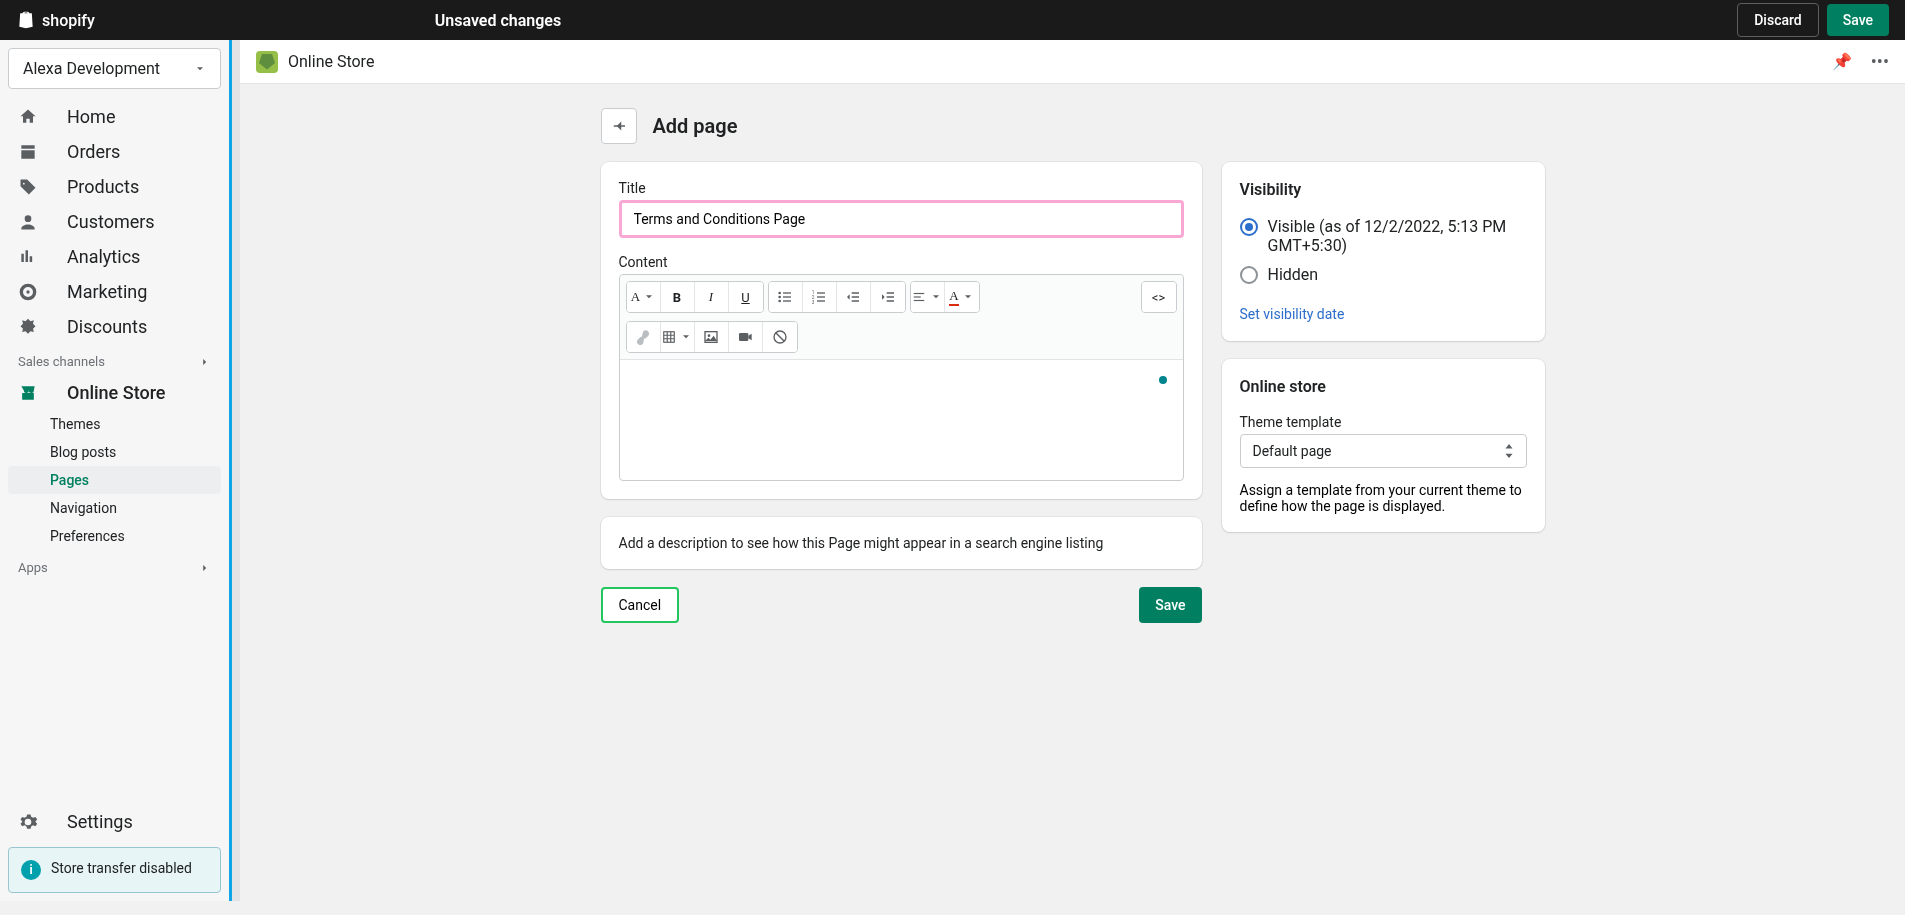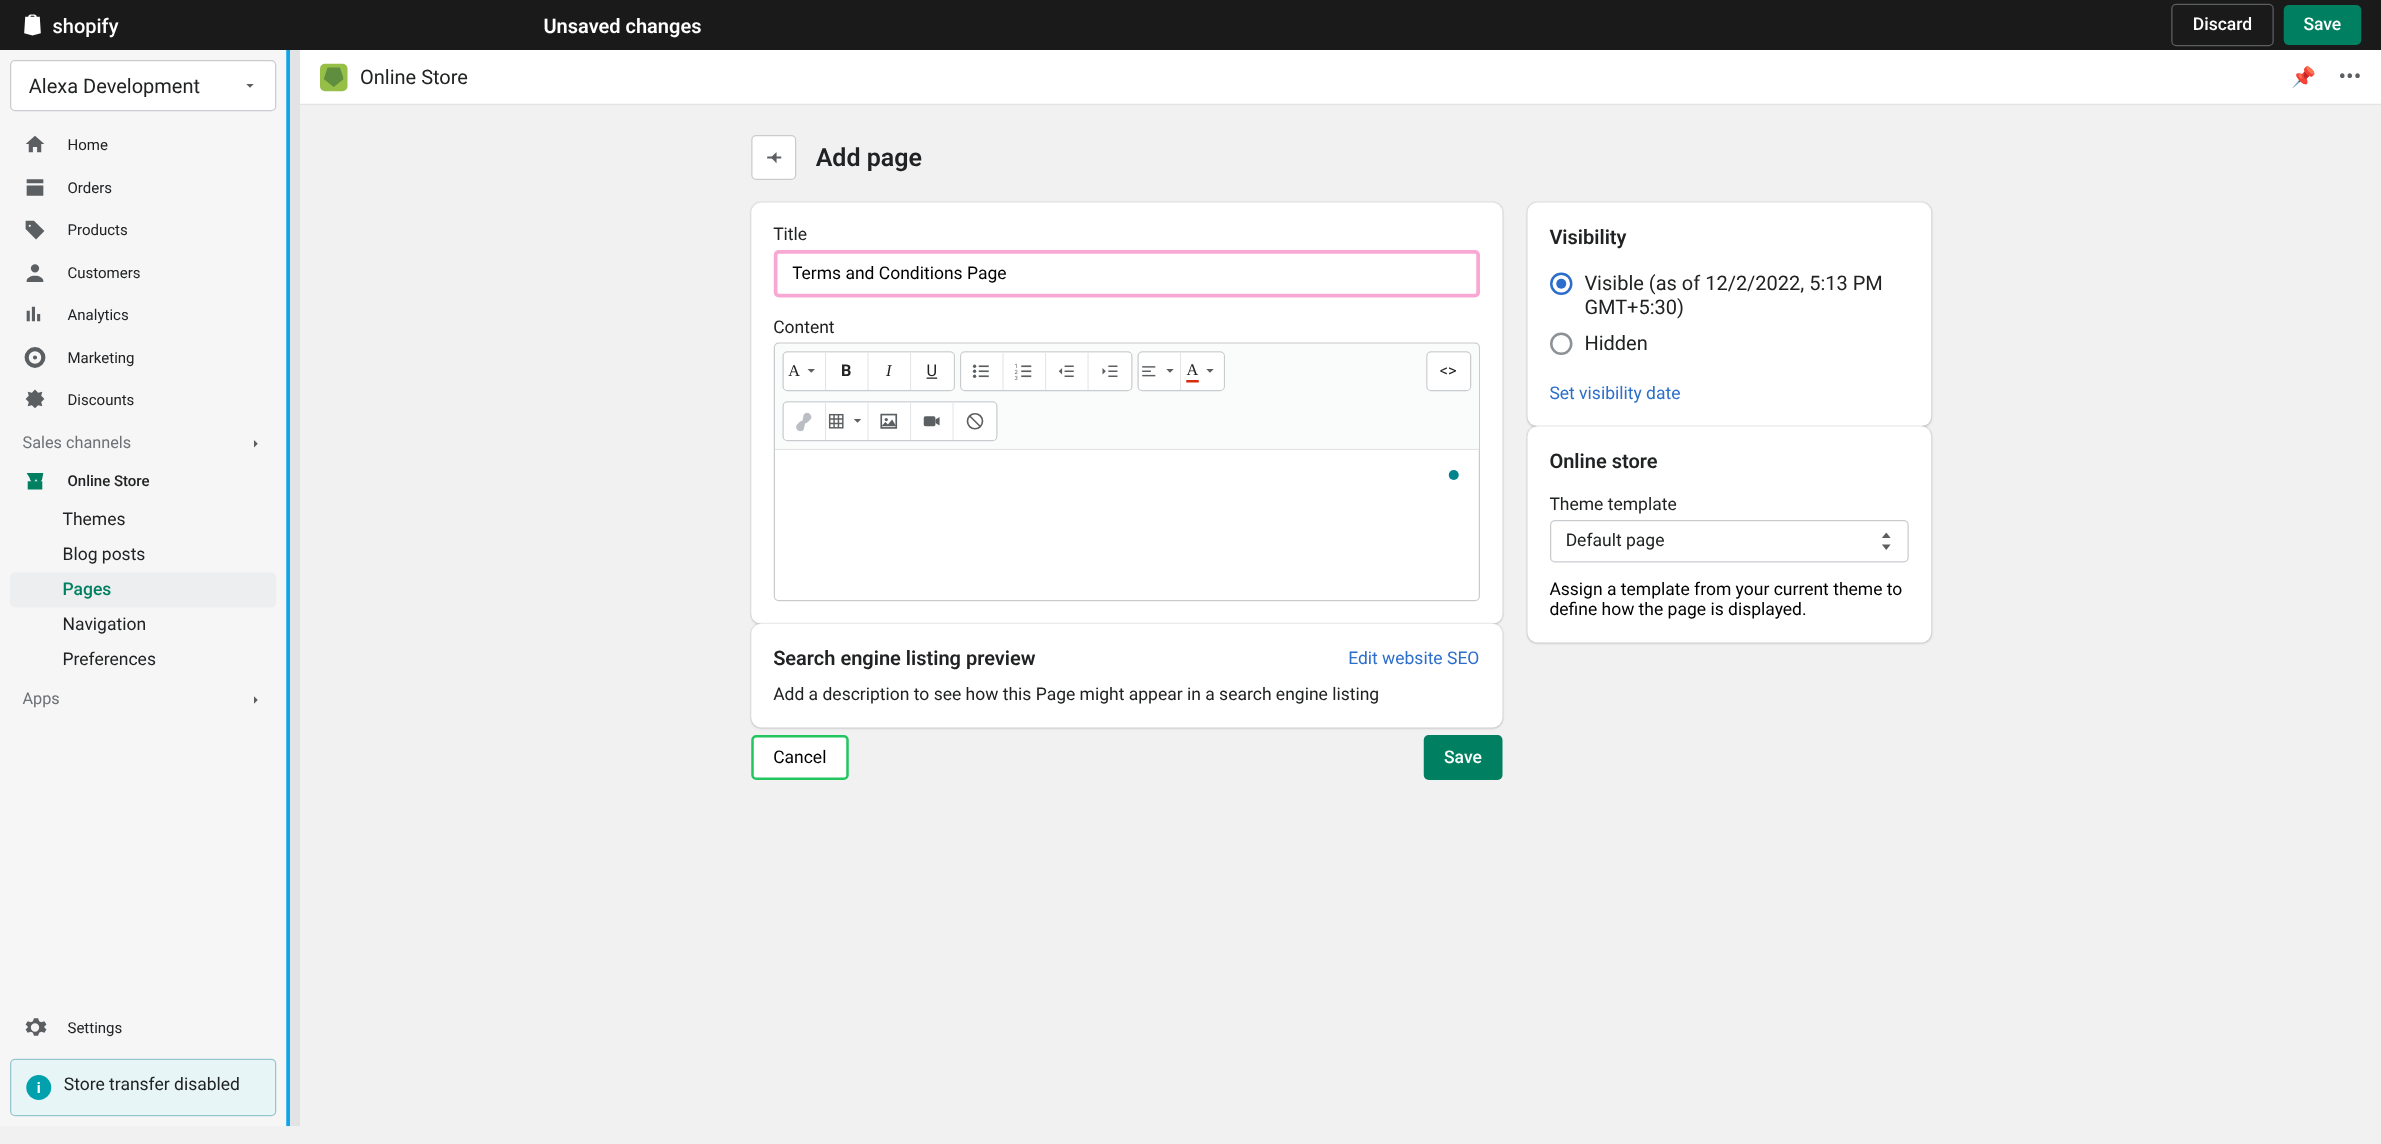--- a/index.html
+++ b/index.html
@@ -7,21 +7,21 @@
 .topbar{height:40px;background:#1a1a1a;display:flex;align-items:center;padding:0 16px;color:#fff}
 .logo{display:flex;align-items:center;gap:6px;font-weight:500}
 .logo svg{width:20px;height:22px;fill:#fff}
 .unsaved{flex:1;text-align:left;margin-left:340px;font-weight:600;font-size:16px}
 .btn{padding:8px 16px;border-radius:4px;font-size:14px;font-weight:500;cursor:pointer;border:none}
 .btn-discard{background:transparent;color:#fff;border:1px solid #5c5f62;margin-right:8px}
 .btn-save{background:#008060;color:#fff}
 .layout{display:flex;height:calc(100vh - 54px)}
 .sidebar{width:232px;background:#f6f6f7;border-right:3px solid #0ea5e9;padding:8px;display:flex;flex-direction:column;overflow-y:auto}
 .store-select{display:flex;align-items:center;justify-content:space-between;padding:10px 14px;border:1px solid #c9cccf;border-radius:4px;background:#fff;margin-bottom:10px;cursor:pointer}
-.nav-item{display:flex;align-items:center;gap:16px;padding:7px 10px;border-radius:4px;color:#202223;font-size:12px;cursor:pointer}
+.nav-item{display:flex;align-items:center;gap:29px;padding:7px 10px;border-radius:4px;color:#202223;font-size:18px;cursor:pointer}
 .nav-icon{width:20px;height:20px;fill:#5c5f62;flex-shrink:0}
 .nav-section{display:flex;align-items:center;justify-content:space-between;padding:10px 10px 6px;color:#6d7175;font-size:13px}
 .sub-item{padding:6px 10px 6px 42px;font-size:14px;color:#202223;cursor:pointer;border-radius:4px}
 .sub-item.active{background:#edeeef;color:#008060;font-weight:500}
 .spacer{flex:1}
 .transfer-box{border:1px solid #98c6cd;background:#e7f5f7;border-radius:4px;padding:12px;display:flex;gap:10px;margin-top:8px}
 .transfer-box .info{width:20px;height:20px;border-radius:50%;background:#00a0ac;color:#fff;display:flex;align-items:center;justify-content:center;font-size:12px;font-weight:bold;flex-shrink:0}
 .scroll-divider{width:8px;background:#e1e3e5}
 .main{flex:1;overflow-y:auto;background:#f1f1f1}
 .contextbar{height:44px;background:#fff;border-bottom:1px solid #e1e3e5;display:flex;align-items:center;padding:0 16px;gap:10px}
@@ -29,21 +29,21 @@
 .contextbar .app-icon::before{content:"";position:absolute;inset:3px;background:#5e8e3e;border-radius:2px;clip-path:polygon(20% 0,80% 0,100% 60%,50% 100%,0 60%)}
 .context-right{margin-left:auto;display:flex;align-items:center;gap:18px}
 .pin{color:#d9a43b}
 .content{max-width:980px;margin:0 auto;padding:24px 18px}
 .page-head{display:flex;align-items:center;gap:16px;margin-bottom:18px}
 .back-btn{width:36px;height:36px;border:1px solid #c9cccf;border-radius:4px;background:#fff;display:flex;align-items:center;justify-content:center;cursor:pointer}
 .page-title{font-size:20px;font-weight:600}
 .cols{display:flex;gap:20px;align-items:flex-start}
 .col-main{flex:1}
 .col-side{width:323px}
-.card{background:#fff;border-radius:8px;box-shadow:0 0 0 1px rgba(0,0,0,.05),0 1px 2px rgba(0,0,0,.1);padding:18px;}
+.card{background:#fff;border-radius:8px;box-shadow:0 0 0 1px rgba(0,0,0,.05),0 1px 2px rgba(0,0,0,.1);padding:18px;margin-bottom:18px}
 .label{font-size:14px;color:#202223;margin-bottom:4px}
 .input{width:100%;padding:8px 12px;border:3px solid #f9a8d4;border-radius:4px;font-size:14px}
 .rte{border:1px solid #c9cccf;border-radius:4px;margin-top:4px}
 .rte-tb{display:flex;gap:4px;padding:6px;border-bottom:1px solid #e1e3e5;flex-wrap:wrap;background:#fafbfb;border-radius:4px 4px 0 0}
 .tb-group{display:flex;border:1px solid #c9cccf;border-radius:4px;overflow:hidden}
 .tb-btn{min-width:34px;height:30px;display:flex;align-items:center;justify-content:center;background:#fff;cursor:pointer;font-size:13px;border-right:1px solid #e4e5e7}
 .tb-btn:last-child{border-right:none}
 .tb-btn.disabled{color:#8c9196}
 .tb-spacer{flex:1}
 .rte-body{min-height:120px;padding:12px;position:relative}
@@ -299,24 +299,20 @@
                     </div>
                 </div>
               </div>
               <div class="rte-body" contenteditable="true" style="">
                 <div class="dot"></div>
               </div>
             </div>
           </div>
 
           <div class="card">
-            <div class="card-head">
-              <div class="card-title">Search engine listing preview</div>
-              <span class="link">Edit website SEO</span>
-            </div>
             <div class="helptext" style="color:#202223">Add a description to see how this Page might appear in a search engine listing</div>
           </div>
 
           <div class="footer-actions">
             <button class="btn-outline">Cancel</button>
             <button class="btn btn-save">Save</button>
           </div>
         </div>
 
         <div class="col-side">

